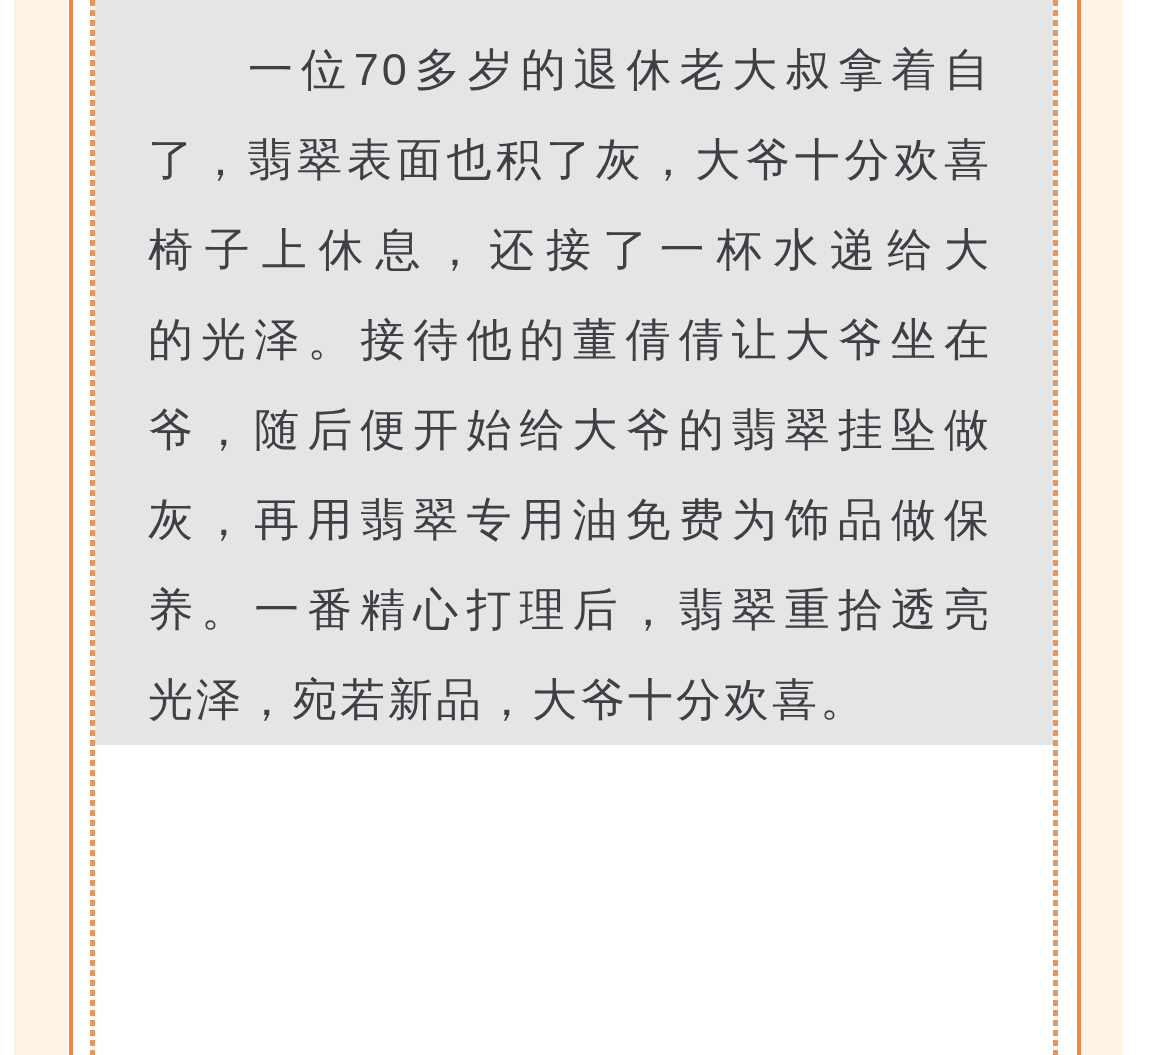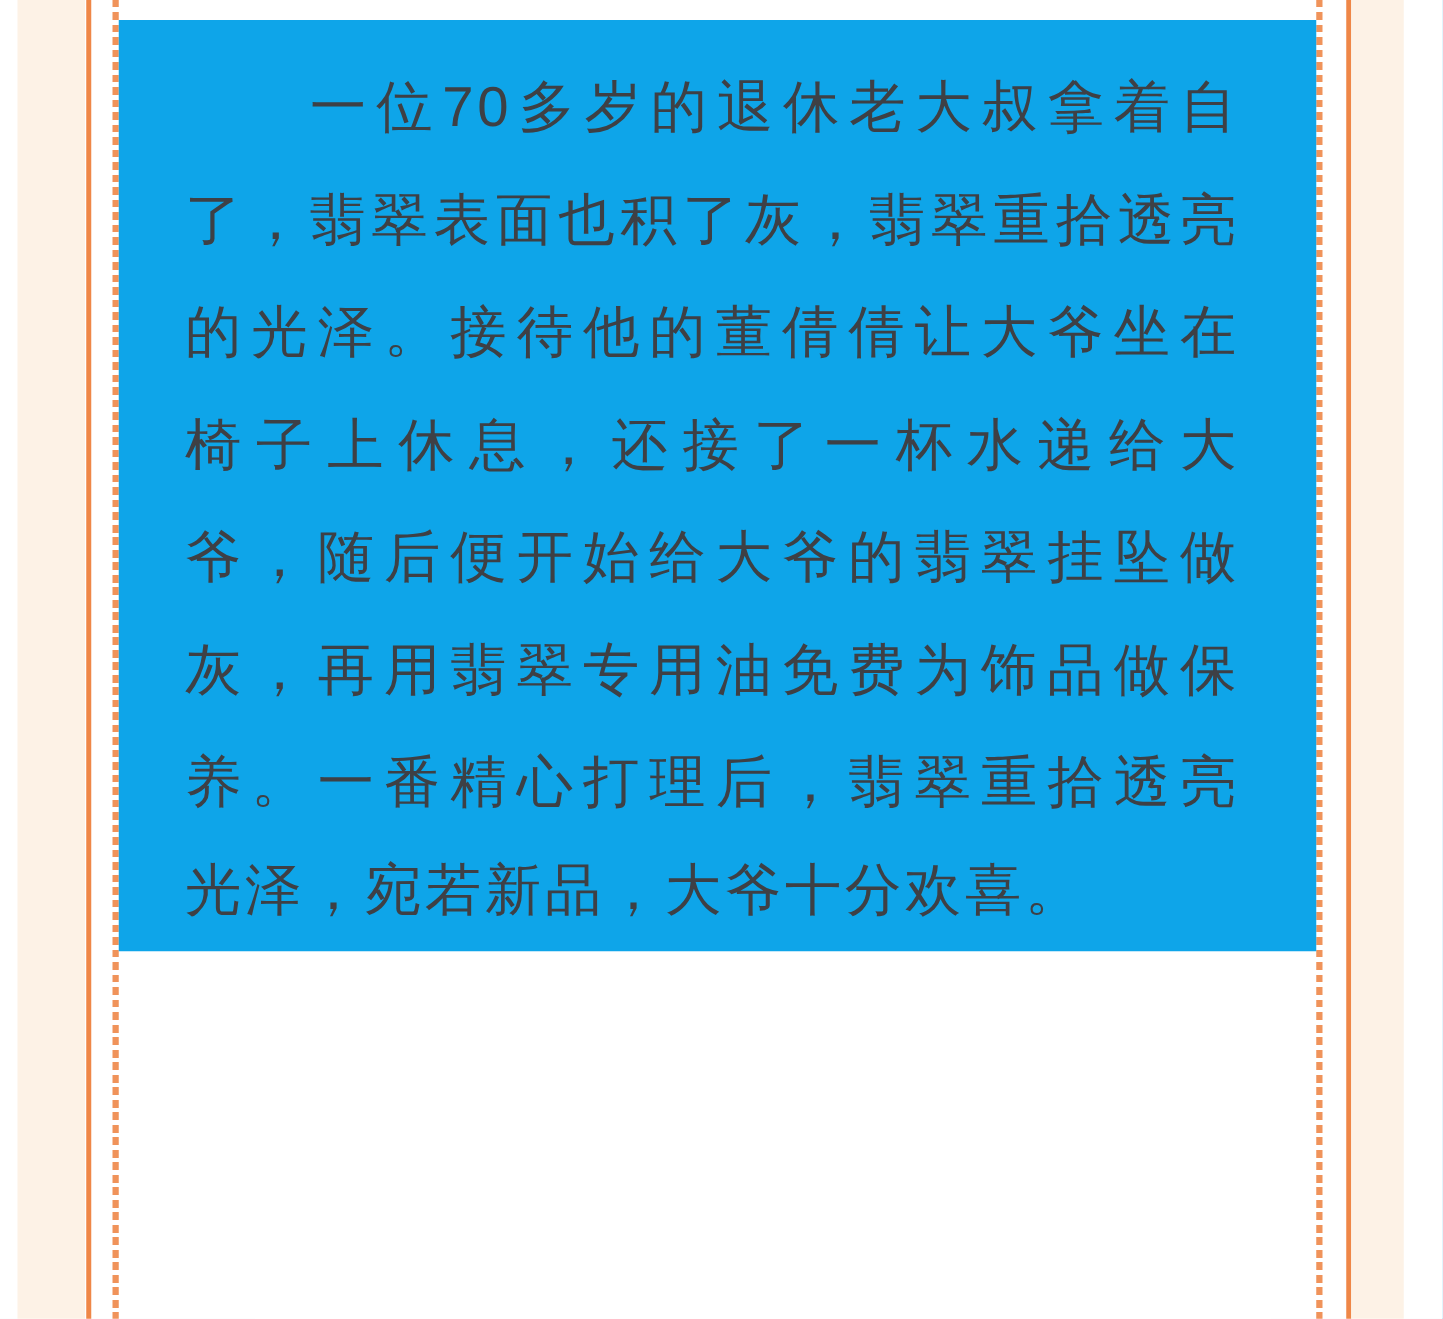--- a/index.html
+++ b/index.html
@@ -48,55 +48,55 @@
       #f0935a 0px, #f0935a 6px,
       transparent 6px, transparent 10px
     );
   }
   .dash-left  { left: 90px; }
   .dash-right { left: 1053px; }
   
   .content {
     position: absolute;
     left: 95px;
-    top: 16px;
+    top: 0;
     width: 958px;
     padding: 25px 61px 0 53px;
     box-sizing: border-box;
-    background: #0ea5e9;
+    background: #e5e5e5;
   }
   .line {
     font-size: 45px;
     line-height: 90px;
     letter-spacing: 3px;
     color: #3e4045;
     text-align: justify;
     text-align-last: justify;
     white-space: nowrap;
   }
   .line.indent { text-indent: 100px; }
-  .line.last   { text-align-last: left; font-family: Liberation Mono, monospace; }
+  .line.last   { text-align-last: left; }
 </style>
 </head>
 <body>
 
 <div class="page">
 
   <div class="strip strip-left"></div>
   <div class="rule  rule-left"></div>
   <div class="dash  dash-left"></div>
 
   <div class="dash  dash-right"></div>
   <div class="rule  rule-right"></div>
   <div class="strip strip-right"></div>
 
   <article class="content">
     <div class="line indent">一位70多岁的退休老大叔拿着自</div>
-    <div class="line">了，翡翠表面也积了灰，翡翠重拾透亮</div>
+    <div class="line">了，翡翠表面也积了灰，大爷十分欢喜</div>
+    <div class="line">椅子上休息，还接了一杯水递给大</div>
     <div class="line">的光泽。接待他的董倩倩让大爷坐在</div>
-    <div class="line">椅子上休息，还接了一杯水递给大</div>
     <div class="line">爷，随后便开始给大爷的翡翠挂坠做</div>
     <div class="line">灰，再用翡翠专用油免费为饰品做保</div>
     <div class="line">养。一番精心打理后，翡翠重拾透亮</div>
     <div class="line last">光泽，宛若新品，大爷十分欢喜。</div>
   </article>
 
 </div>
 
 </body></html>

